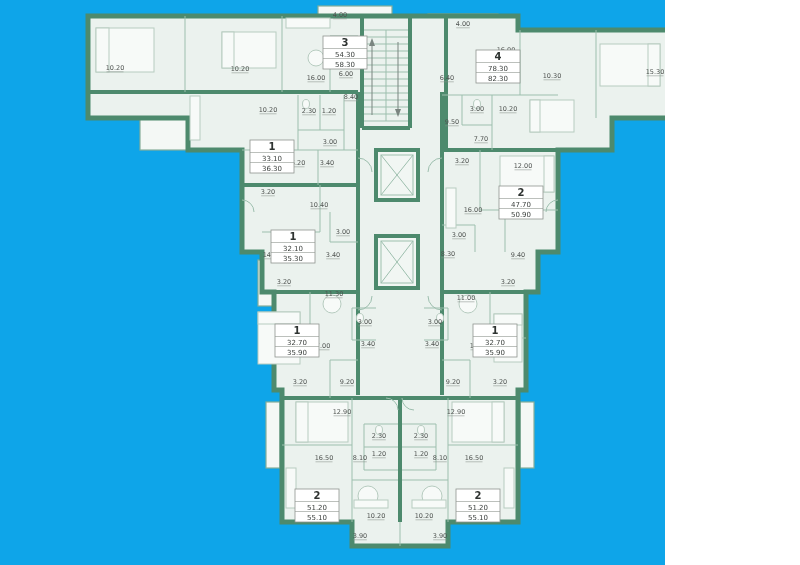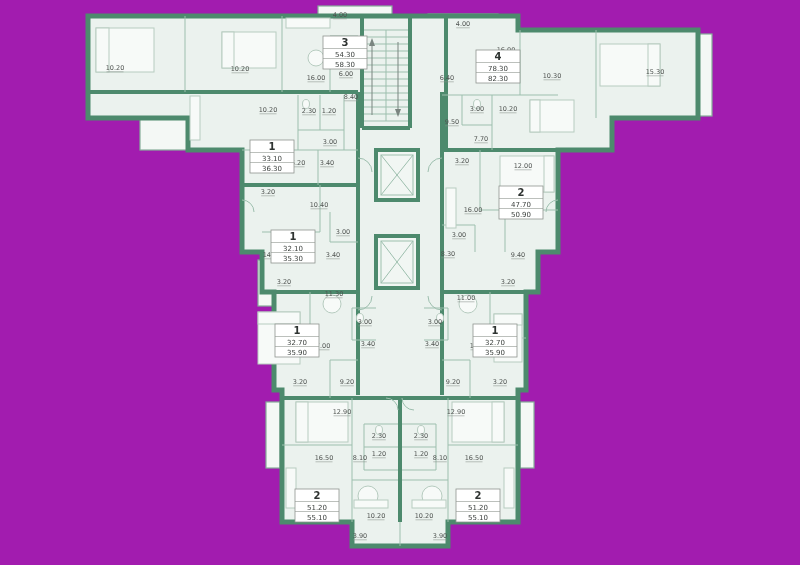--- a/index.html
+++ b/index.html
@@ -1,20 +1,20 @@
 <!DOCTYPE html>
 <html style="--wall: #4d8a6d; --room: #ebf2ee; --thin: #9dbfae; --furn: #b7ccc0; --balc: #85ae99; --txt: #4f5350;"><head>
 <meta charset="utf-8">
 <style>
   :root{
     --wall:#4d8a6d; --room:#ebf2ee; --thin:#9dbfae; --furn:#b7ccc0;
     --balc:#85ae99; --balcfill:#f4f8f5; --txt:#4f5350;
   }
   html,body{margin:0;padding:0;background:#ffffff;}
-  .page{width:800px;height:565px;position:relative;background:#a21caf;overflow:hidden;}
+  .page{width:665px;height:565px;position:relative;background:#0ea5e9;overflow:hidden;}
   svg{display:block;}
   .room{fill:var(--room);stroke:var(--wall);stroke-width:5;stroke-linejoin:miter;}
   .wall{stroke:var(--wall);stroke-width:4;fill:none;stroke-linecap:butt;}
   .thin{stroke:var(--thin);stroke-width:1;fill:none;}
   .furn{stroke:var(--furn);stroke-width:1;fill:#f7faf8;}
   .balc{fill:var(--balcfill);stroke:var(--balc);stroke-width:1.2;}
   .shaft{fill:#f1f6f3;stroke:var(--wall);stroke-width:4;}
   .shaftin{fill:none;stroke:var(--thin);stroke-width:1;}
   .stair{stroke:var(--thin);stroke-width:1;fill:none;}
   .arrow{stroke:#7a8580;stroke-width:1;fill:none;}

